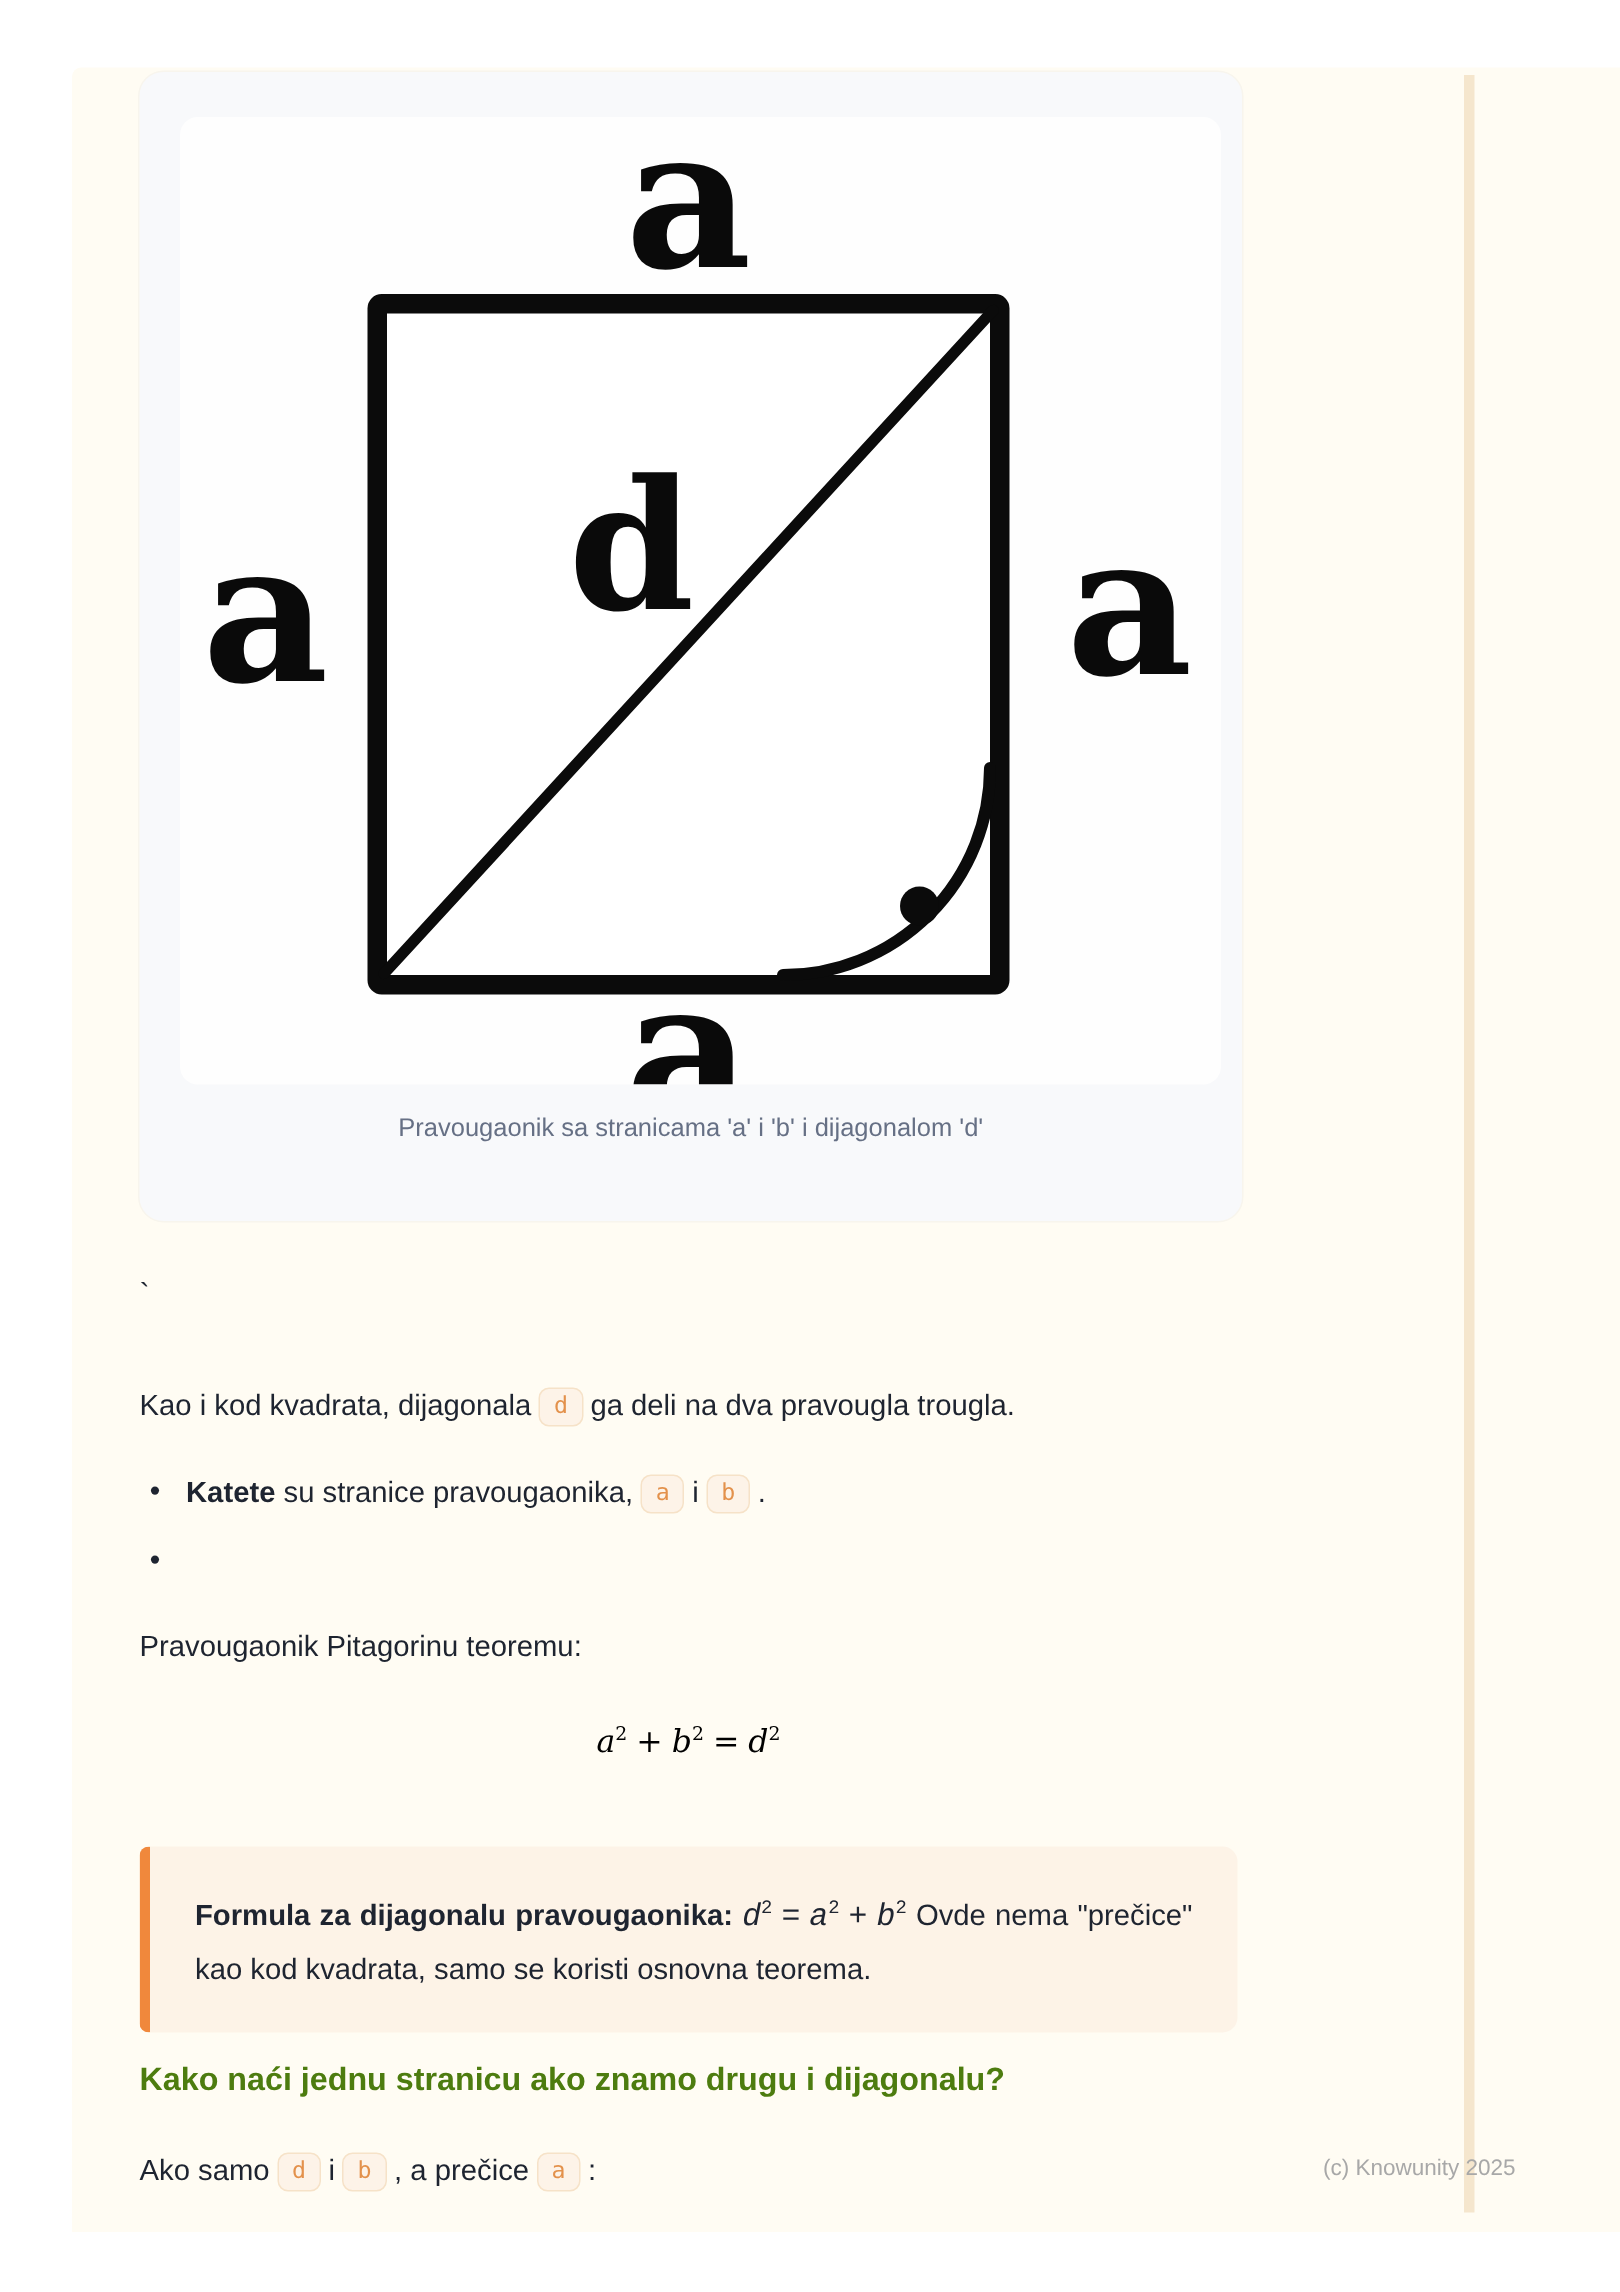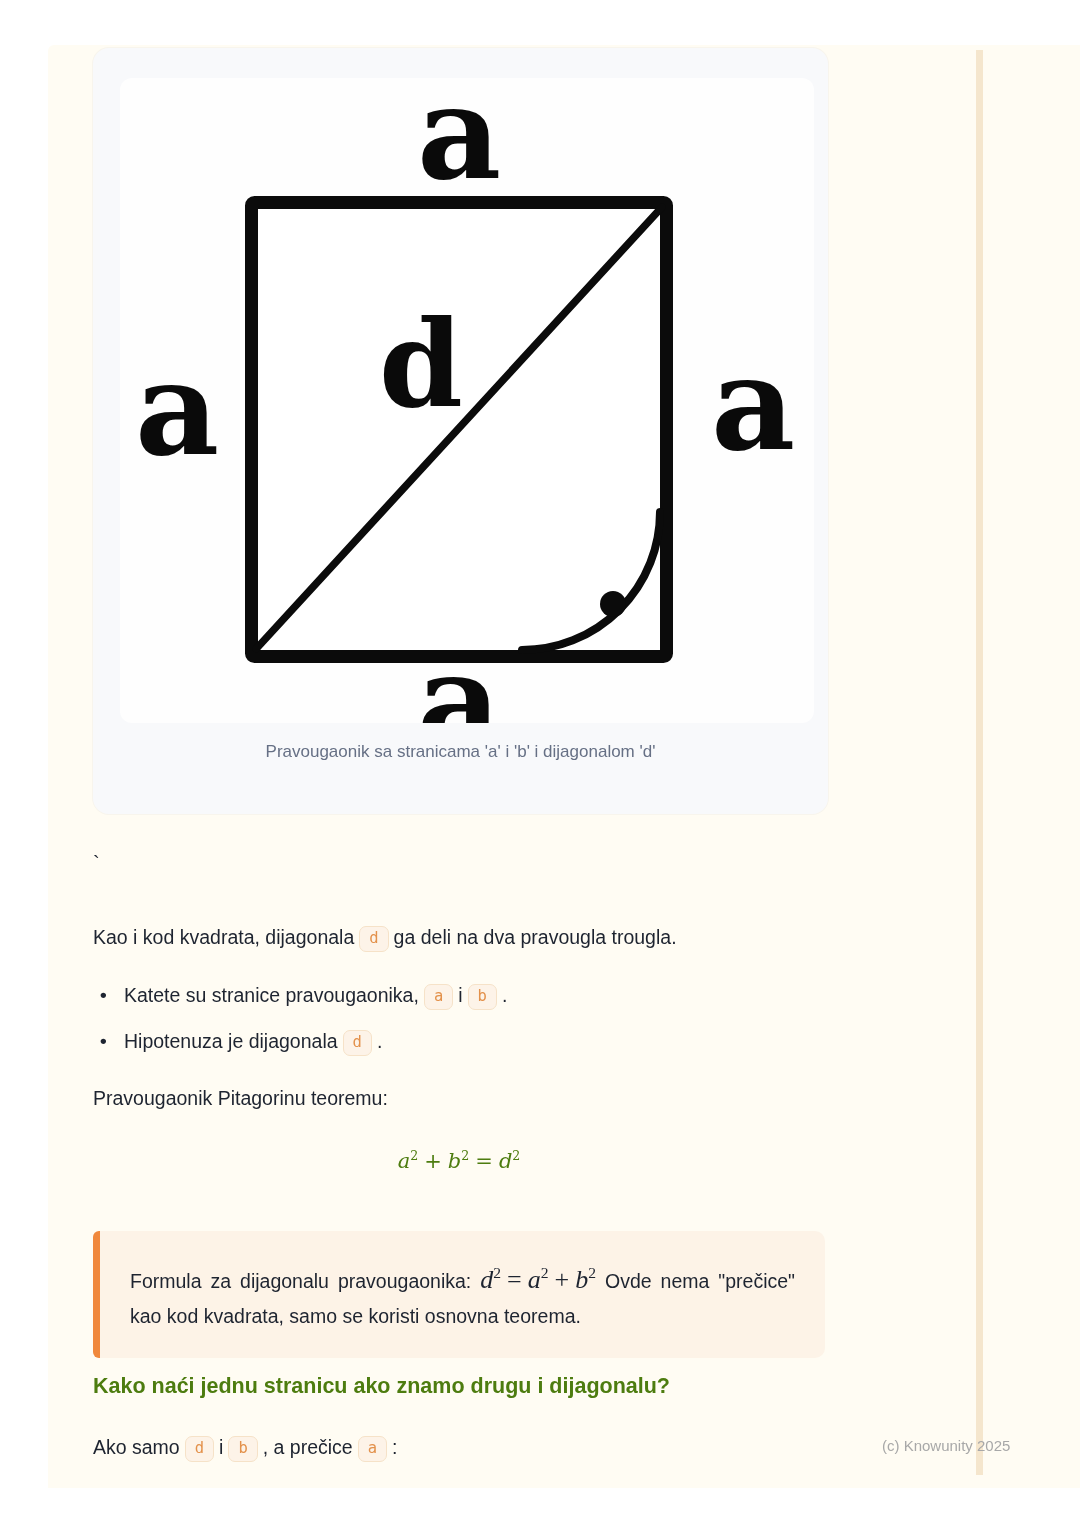--- a/index.html
+++ b/index.html
@@ -45,55 +45,55 @@
     position:absolute; left:93px; top:852px;
     font-size:20px; color:#1e2430;
   }
   .para { position:absolute; left:93px; width:720px; font-size:19.5px; line-height:30px; }
   .p1 { top:922px; }
   .p2 { top:1083px; }
   .p3 { top:1432px; }
   .bullets { position:absolute; left:100px; top:980px; width:700px; }
   .bullet-row { display:flex; align-items:flex-start; margin-bottom:16px; font-size:19.5px; line-height:30px; }
   .bullet-dot { width:24px; font-weight:bold; font-size:19px; line-height:30px; }
-  b.inline-bold { font-weight:normal; }
+  b.inline-bold { font-weight:bold; }
   .chip {
     display:inline-block;
     background:#fdf3e8;
     border:1.5px solid #f6e2c8;
     border-radius:7px;
     padding:1px 9px 3px 9px;
     margin:0 5px;
     font-family:"DejaVu Sans Mono", monospace;
     font-size:15.5px;
     color:#e3914b;
     line-height:20px;
     vertical-align:1px;
   }
   .formula-block {
     position:absolute; left:93px; top:1148px; width:732px;
     text-align:center;
     font-family:"DejaVu Serif", serif;
-    font-size:21px; color:#4d7c0f;
+    font-size:21px; color:#000000;
   }
   .math-var { font-style:italic; }
   .math-sup { font-size:0.6em; vertical-align:super; font-style:normal; }
   .math-op { margin:0 6px; }
   .callout {
     position:absolute; left:93px; top:1231px; width:732px;
     background:#fdf3e7;
     border-left:7px solid #f0883c;
     border-radius:10px;
     border-top-left-radius:6px;
     border-bottom-left-radius:6px;
     padding:24px 30px 24px 30px;
     font-size:19.5px; line-height:35px;
     text-align:justify;
   }
-  .callout .math { font-family:Liberation Serif, serif; font-size:26px; white-space:nowrap; }
+  .callout .math { font-family:Liberation Mono, monospace; font-size:21px; white-space:nowrap; }
   .h2 {
     position:absolute; left:93px; top:1374px; width:720px;
     font-size:21.5px; font-weight:bold; color:#4d7c0f;
   }
   .footer {
     position:absolute; left:882px; top:1437px;
     font-size:15px; color:#a8a8a8; z-index:5;text-align:center;
   }
 </style>
 </head>
@@ -123,21 +123,20 @@
 
 <div class="para p1"><span>Kao i kod kvadrata, dijagonala</span><span class="chip">d</span><span>ga deli na dva pravougla trougla.</span></div>
 
 <div class="bullets">
   <div class="bullet-row">
     <span class="bullet-dot">•</span>
     <div><b class="inline-bold">Katete</b><span> su stranice pravougaonika,</span><span class="chip">a</span><span>i</span><span class="chip">b</span><span>.</span></div>
   </div>
   <div class="bullet-row">
     <span class="bullet-dot">•</span>
-    <div><b class="inline-bold">Hipotenuza</b><span> je dijagonala</span><span class="chip">d</span><span>.</span></div>
   </div>
 </div>
 
 <div class="para p2">Pravougaonik Pitagorinu teoremu:</div>
 
 <div class="formula-block"><span class="math-var">a</span><span class="math-sup">2</span><span class="math-op">+</span><span class="math-var">b</span><span class="math-sup">2</span><span class="math-op">=</span><span class="math-var">d</span><span class="math-sup">2</span></div>
 
 <div class="callout">
   <b class="inline-bold">Formula za dijagonalu pravougaonika:</b>
   <span class="math"><span class="math-var">d</span><span class="math-sup">2</span><span class="math-op">=</span><span class="math-var">a</span><span class="math-sup">2</span><span class="math-op">+</span><span class="math-var">b</span><span class="math-sup">2</span></span>

